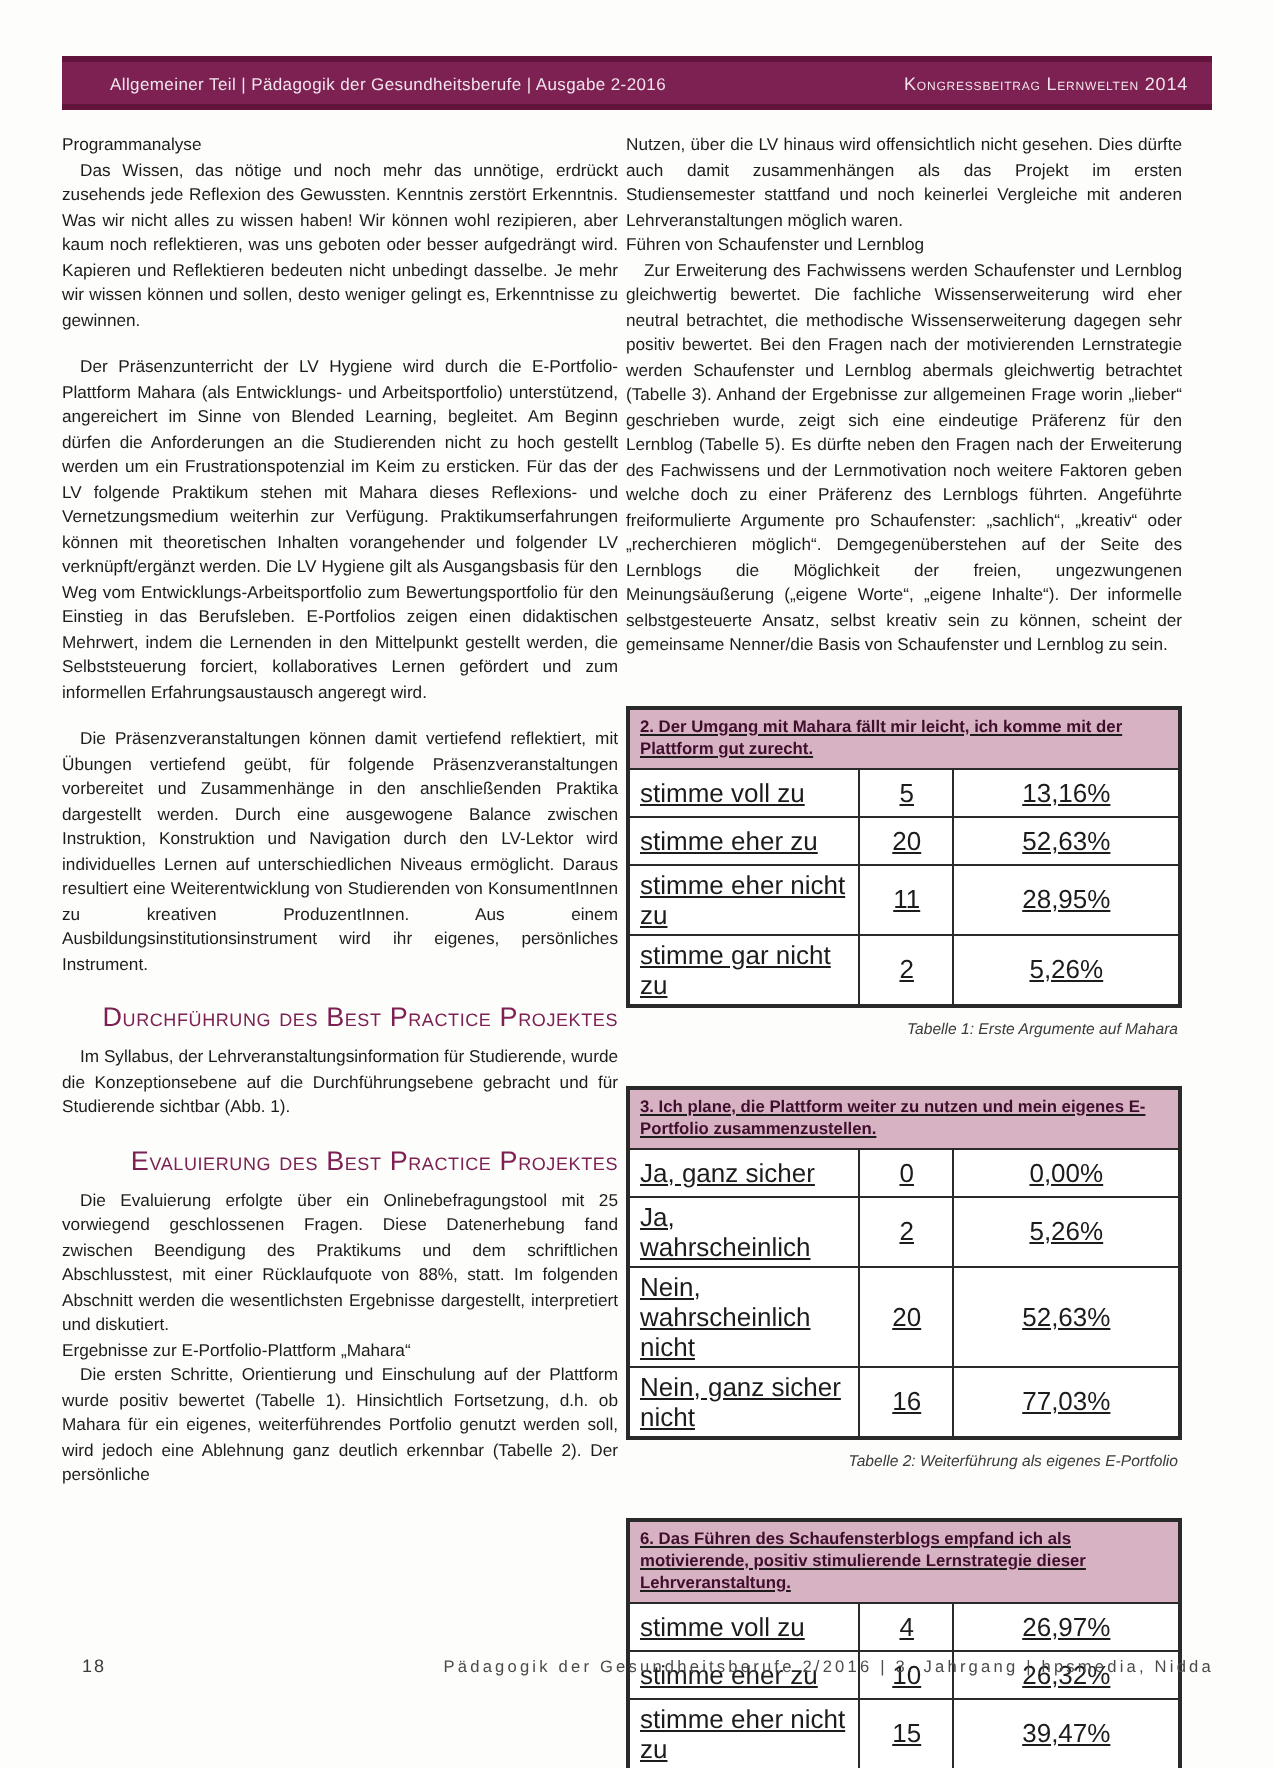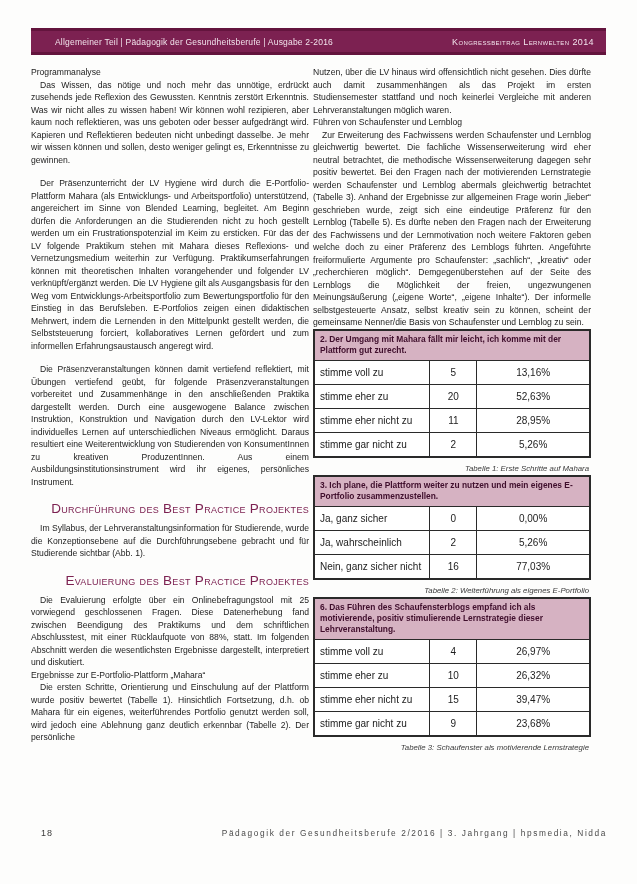--- a/index.html
+++ b/index.html
@@ -27,30 +27,30 @@
   .noindent{text-indent:0;}
   .gap-above{margin-top:11px;}
   .sub{
     font-size:8.6px;line-height:12.5px;margin:0;text-align:left;
   }
   .section{
     color:#7c2151;font-variant:small-caps;font-weight:normal;
     font-size:13.5px;letter-spacing:0.3px;margin:13px 0 6px 0;line-height:15px;text-align:right;
   }
   .qtable{
-    width:100%;border-collapse:collapse;margin-top:0;
-    border:2px solid #2a2a2a;table-layout:fixed;
+    width:100%;border-collapse:collapse;margin-top:24px;
+    border:2px solid #2a2a2a;table-layout:fixed;text-decoration:underline;
   }
   .qtable th{
     background:#d6b2c2;color:#3f0e2c;font-size:8.4px;line-height:11px;
     text-align:left;font-weight:bold;padding:3px 5px 4px 5px;
     border:1px solid #2a2a2a;
   }
   .qtable td{
-    border:1px solid #2a2a2a;font-size:10px;padding:2px 5px;height:19px;
+    border:1px solid #2a2a2a;font-size:13px;padding:2px 5px;height:19px;
     background:#fff;
   }
   .qtable td.c{text-align:center;}
   .col-label{width:42%;} .col-count{width:17%;} .col-pct{width:41%;}
   .caption{
     font-size:7.8px;font-style:italic;color:#3a3a3a;text-align:right;
     margin:6px 2px 2px 0;
   }
   .footer{
     position:absolute;left:41px;top:828px;width:566px;height:14px;
@@ -116,21 +116,21 @@
           <td class="c">11</td>
           <td class="c">28,95%</td>
         </tr>
         <tr>
           <td>stimme gar nicht zu</td>
           <td class="c">2</td>
           <td class="c">5,26%</td>
         </tr>
       </tbody>
         </table>
-      <p class="caption">Tabelle 1: Erste Schritte auf Mahara</p>
+      <p class="caption">Tabelle 1: Erste Argumente auf Mahara</p>
 
       <table class="qtable">
         <colgroup>
             <col class="col-label">
             <col class="col-count">
             <col class="col-pct">
           </colgroup>
         <tbody>
             <tr>
               <th colspan="3">3. Ich plane, die Plattform weiter zu nutzen und mein eigenes E-Portfolio zusammenzustellen.</th>
@@ -139,20 +139,25 @@
           <td>Ja, ganz sicher</td>
           <td class="c">0</td>
           <td class="c">0,00%</td>
         </tr>
         <tr>
           <td>Ja, wahrscheinlich</td>
           <td class="c">2</td>
           <td class="c">5,26%</td>
         </tr>
         <tr>
+          <td>Nein, wahrscheinlich nicht</td>
+          <td class="c">20</td>
+          <td class="c">52,63%</td>
+        </tr>
+        <tr>
           <td>Nein, ganz sicher nicht</td>
           <td class="c">16</td>
           <td class="c">77,03%</td>
         </tr>
       </tbody>
         </table>
       <p class="caption">Tabelle 2: Weiterführung als eigenes E-Portfolio</p>
 
       <table class="qtable">
         <colgroup>

